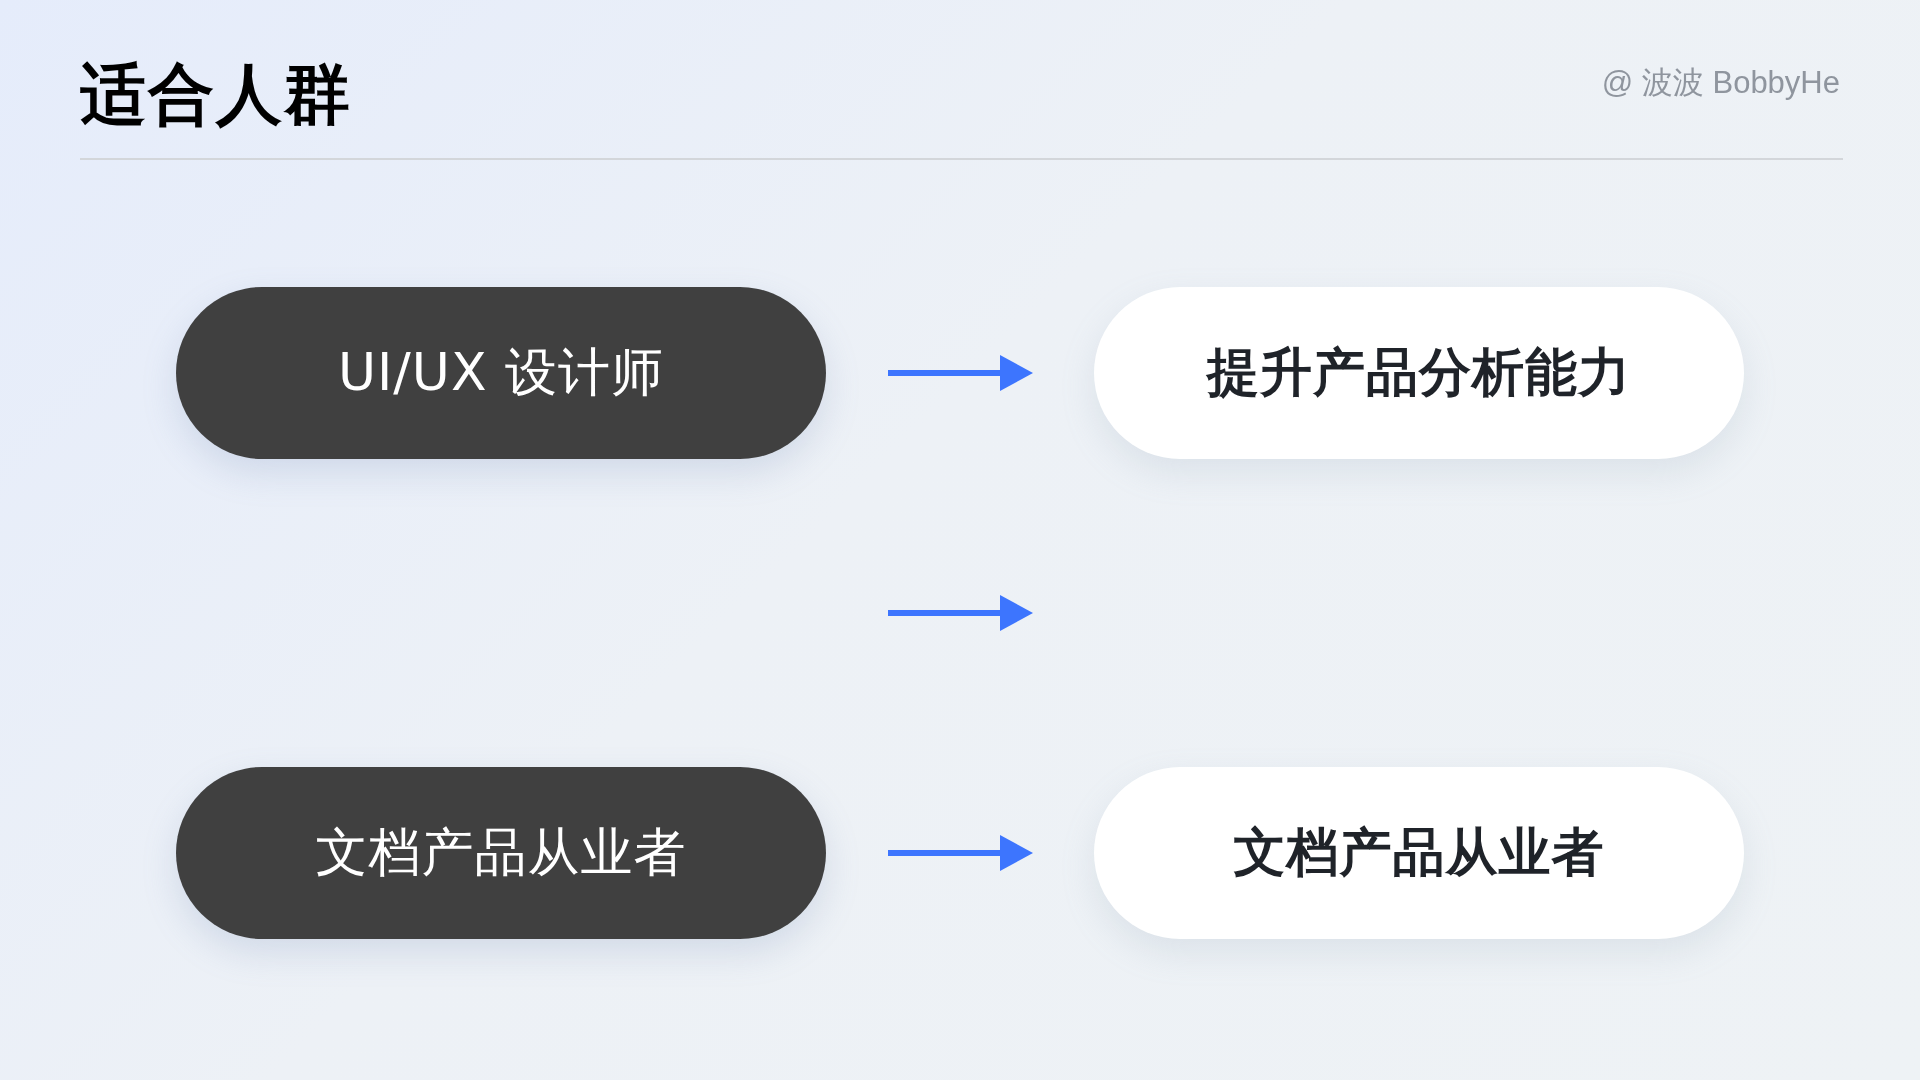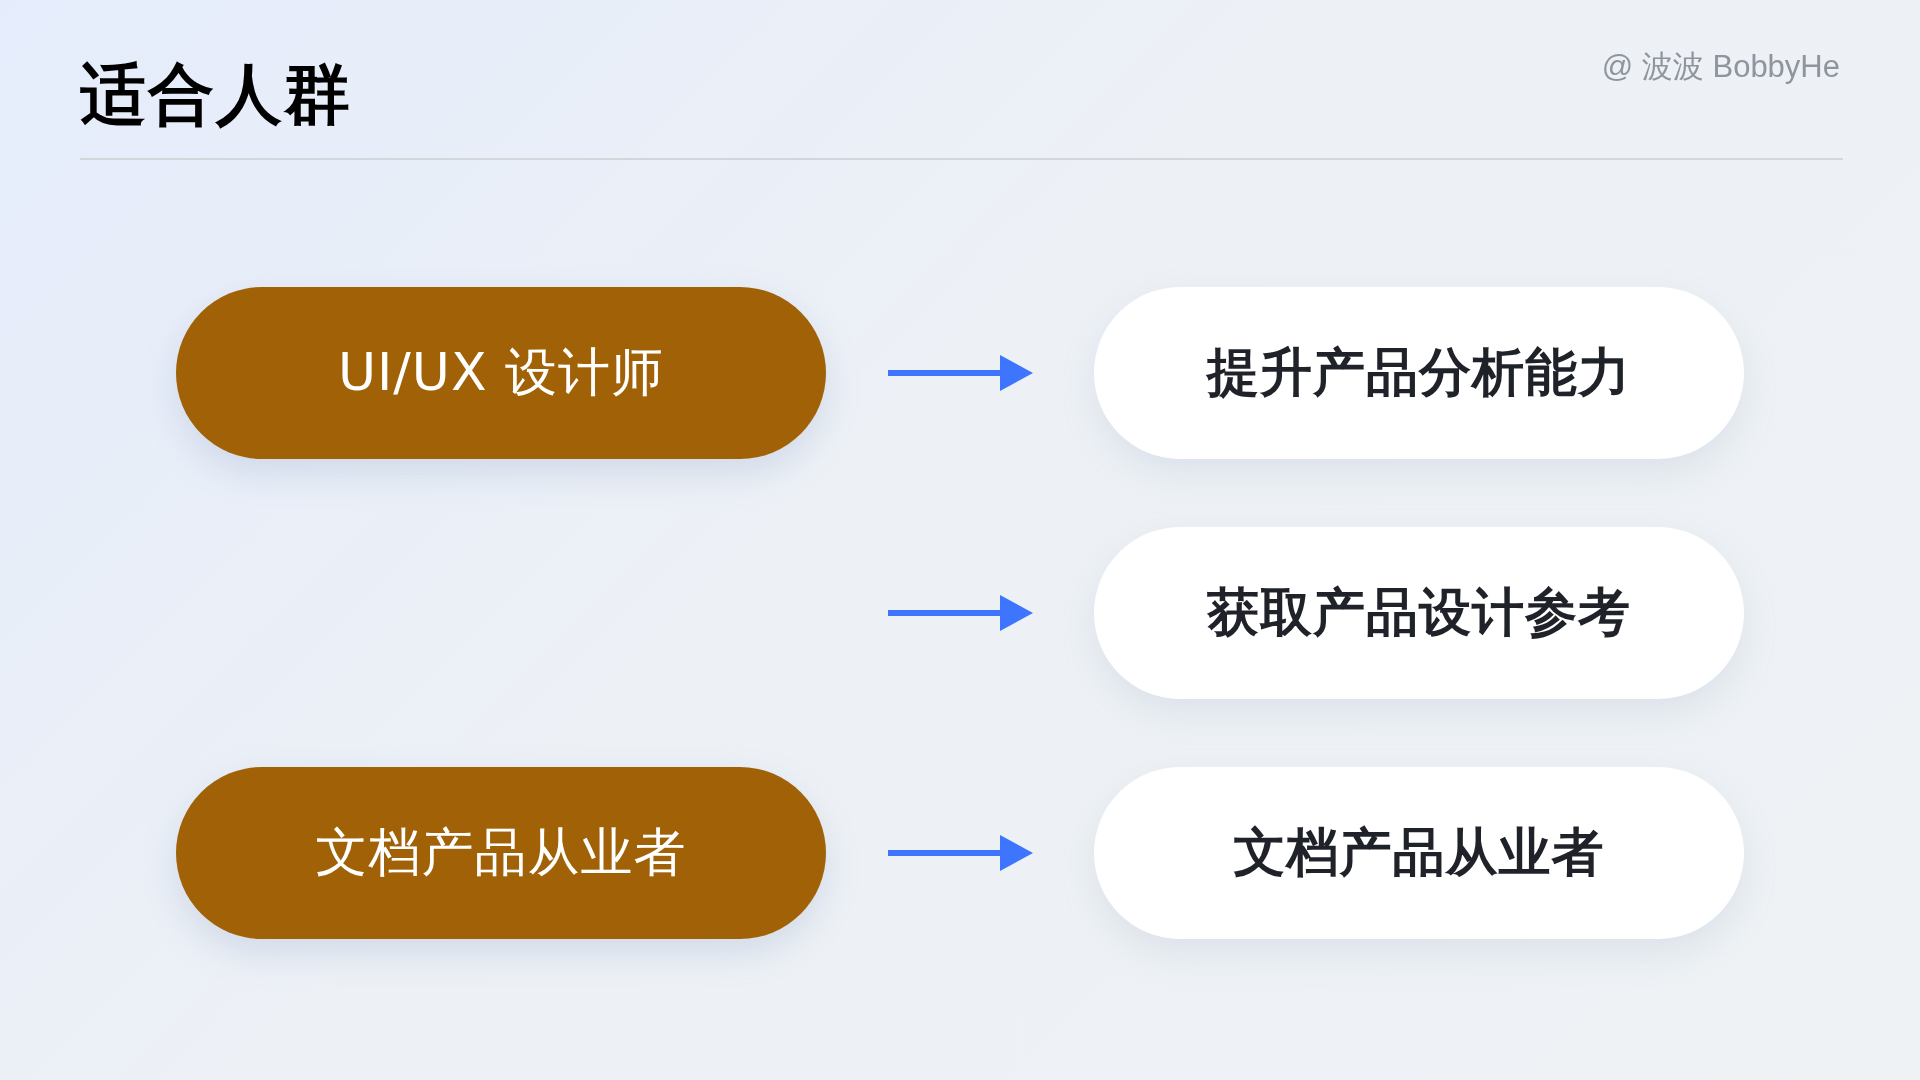--- a/index.html
+++ b/index.html
@@ -6,37 +6,37 @@
     body {
       width: 1920px; height: 1080px; overflow: hidden; position: relative;
       background: linear-gradient(135deg, #e5ecfb 0%, #edf1f6 45%, #eef2f5 100%);
       font-family: "DejaVu Sans", "Liberation Sans", sans-serif;
     }
     .title {
       position: absolute; left: 80px; top: 50px;
       font-size: 66px; font-weight: bold; color: #000000; letter-spacing: 2px;
     }
     .author {
-      position: absolute; right: 80px; top: 46px;
+      position: absolute; right: 80px; top: 62px;
       font-size: 31px; color: #8f959e;
       font-family: "Liberation Sans", "DejaVu Sans", sans-serif;
     }
     .divider {
       position: absolute; left: 80px; right: 77px; top: 158px; height: 2px;
       background: #d3d6da;
     }
     .row { position: absolute; left: 0; width: 1920px; height: 172px; }
     .pill {
       position: absolute; top: 0; width: 650px; height: 172px;
       border-radius: 86px;
       display: flex; align-items: center; justify-content: center;
       font-size: 52px; font-weight: bold; letter-spacing: 1px;
     }
     .pill.left {
-      left: 176px; background: #a16207; color: #ffffff; font-weight: normal;
+      left: 176px; background: #404040; color: #ffffff; font-weight: normal;
       box-shadow: 0 14px 34px rgba(120,140,180,0.22);
     }
     .pill.right {
       left: 1094px; background: #ffffff; color: #1f2329;
       box-shadow: 0 14px 34px rgba(140,160,180,0.18);
       font-family: Liberation Serif, serif;
     }
     .arrow { position: absolute; left: 888px; top: 68px; width: 145px; height: 36px; }
   </style>
 </head>
@@ -53,21 +53,20 @@
     <polygon points="112,0 145,18 112,36" fill="#3d75fe"></polygon>
   </svg>
   <div class="pill right">提升产品分析能力</div>
 </div>
 
 <div class="row" style="top:527px;">
   <svg class="arrow" viewBox="0 0 145 36">
     <rect x="0" y="15" width="115" height="6" fill="#3d75fe"></rect>
     <polygon points="112,0 145,18 112,36" fill="#3d75fe"></polygon>
   </svg>
-  <div class="pill right">获取产品设计参考</div>
 </div>
 
 <div class="row" style="top:767px;">
   <div class="pill left">文档产品从业者</div>
   <svg class="arrow" viewBox="0 0 145 36">
     <rect x="0" y="15" width="115" height="6" fill="#3d75fe"></rect>
     <polygon points="112,0 145,18 112,36" fill="#3d75fe"></polygon>
   </svg>
   <div class="pill right">文档产品从业者</div>
 </div>

